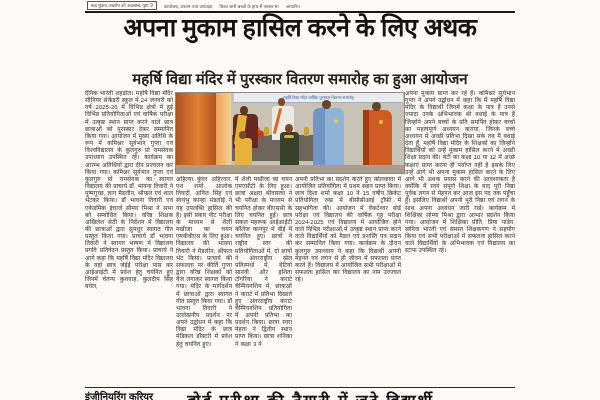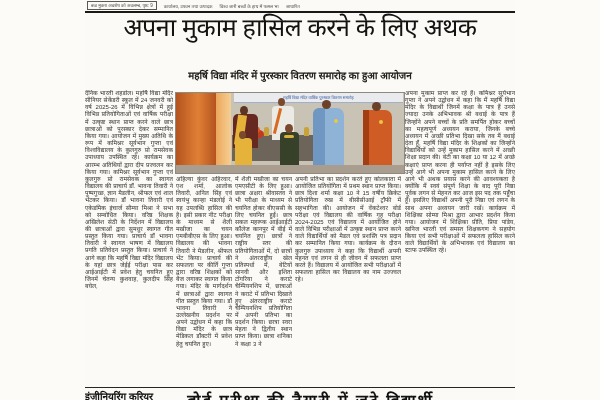--- a/index.html
+++ b/index.html
@@ -7,24 +7,24 @@
          font-family:"Liberation Sans","DejaVu Sans",sans-serif;}
   .clip{position:absolute;left:85px;top:0;width:430px;height:400px;background:#fbfaf6;}
 
   
   .top-strip{position:absolute;left:2px;top:1px;width:426px;height:9px;display:flex;gap:7px;
              align-items:center;font-size:4.5px;color:#4d4c49;white-space:nowrap;overflow:hidden;}
   .left-box{border:0.8px solid #5a5955;padding:0 3px;line-height:7px;}
   .top-rule{position:absolute;left:0;top:11px;width:430px;height:2.4px;background:#191917;}
 
   
-  .headline{position:absolute;left:0;top:14px;width:430px;text-align:center;font-weight:normal;
+  .headline{position:absolute;left:0;top:14px;width:430px;text-align:center;font-weight:bold;
             color:#141312;font-size:25px;line-height:26px;letter-spacing:-0.5px;}
   .subheadline{position:absolute;left:0;top:68px;width:430px;text-align:center;font-weight:bold;
-               color:#23211e;font-size:10px;}
+               color:#23211e;font-size:15px;}
 
   
   .body-area{position:absolute;left:0;top:88px;width:430px;height:298px;}
   .col{position:absolute;font-size:6px;line-height:7.15px;text-align:justify;color:#363431;
        overflow:hidden;word-spacing:0.4px;}
   .col-1{left:0;top:2px;width:88px;height:296px;}
   .col-2{left:91px;top:88px;width:56px;height:210px;}
   .col-3{left:150px;top:88px;width:57px;height:210px;}
   .col-4{left:210px;top:88px;width:106px;height:210px;}
   .col-5{left:320px;top:2px;width:110px;height:296px;}

